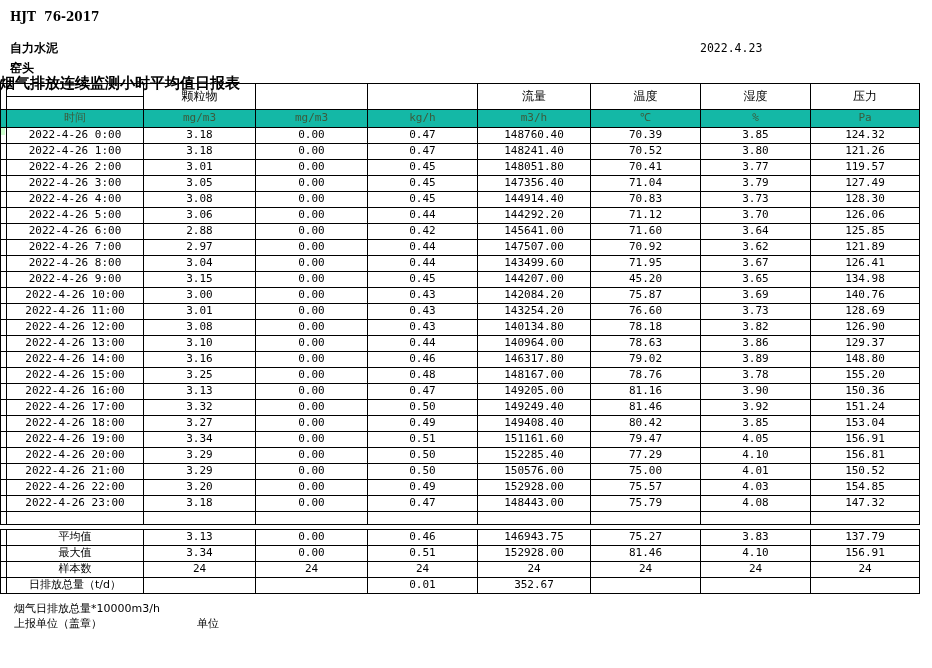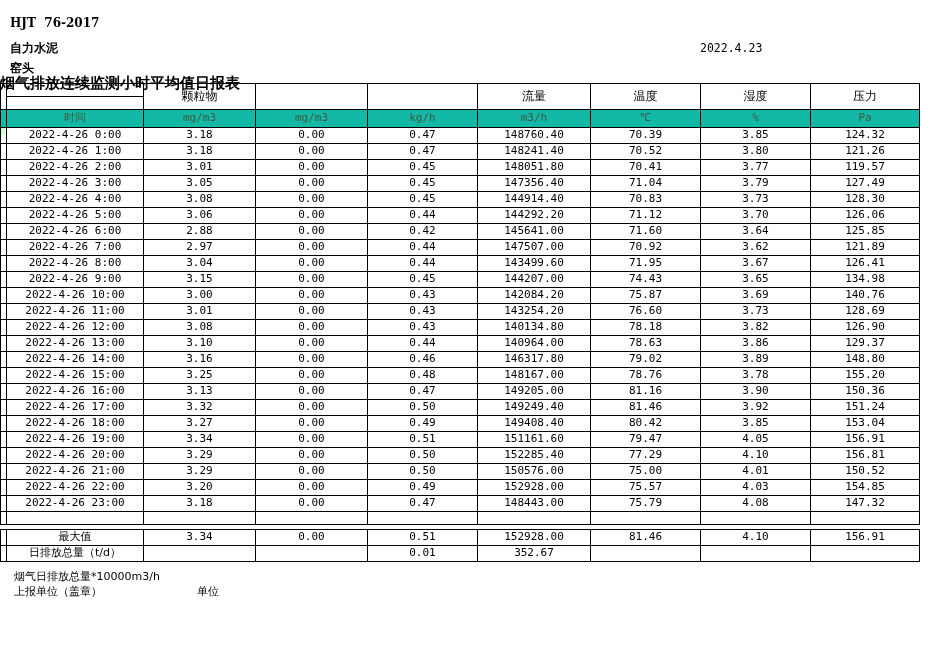--- a/index.html
+++ b/index.html
@@ -1,19 +1,19 @@
 <!DOCTYPE html>
 <html><head>
 <meta charset="utf-8">
 <style>
   html,body{margin:0;padding:0;background:#fff;}
   #page{position:relative;width:932px;height:668px;background:#fff;overflow:hidden;
         font-family:"DejaVu Sans","Liberation Sans",sans-serif;color:#000;}
 
-  .std-code{position:absolute;left:10px;top:16px;font-weight:bold;font-size:12px;white-space:pre;
+  .std-code{position:absolute;left:10px;top:10px;font-weight:bold;font-size:12px;white-space:pre;
             font-family:"DejaVu Serif","Liberation Serif",serif;}
   .doc-title{position:absolute;left:0;top:26px;width:932px;text-align:left;font-weight:bold;font-size:15px;margin-top:48px;}
   .doc-date{position:absolute;left:700px;top:41px;font-size:11.5px;font-family:"DejaVu Sans Mono",monospace;}
   .company{position:absolute;left:10px;top:40px;font-weight:bold;font-size:12px;}
   .location{position:absolute;left:10px;top:60px;font-weight:bold;font-size:12px;}
 
   .table-wrap{position:absolute;left:0;top:83px;width:738px;}
   table{border-collapse:collapse;table-layout:fixed;width:919px;
         font-family:"DejaVu Sans Mono",monospace;font-size:11px;}
   td{border:1px solid #000;text-align:center;padding:0;line-height:1.1;overflow:hidden;white-space:nowrap;}
@@ -191,21 +191,21 @@
             <td>3.67</td>
             <td>126.41</td>
           </tr>
           <tr class="data-row">
             <td></td>
             <td>2022-4-26 9:00</td>
             <td>3.15</td>
             <td>0.00</td>
             <td>0.45</td>
             <td>144207.00</td>
-            <td>74.43</td>
+            <td>45.20</td>
             <td>3.65</td>
             <td>134.98</td>
           </tr>
           <tr class="data-row">
             <td></td>
             <td>2022-4-26 10:00</td>
             <td>3.00</td>
             <td>0.00</td>
             <td>0.43</td>
             <td>142084.20</td>
@@ -380,28 +380,50 @@
           <col class="c3">
           <col class="c4">
         <col class="c5">
           <col class="c6">
           <col class="c7">
           <col class="c8">
       </colgroup>
       <tbody>
           <tr class="summary-row">
             <td></td>
+            <td class="lbl">平均值</td>
+            <td>3.13</td>
+            <td>0.00</td>
+            <td>0.46</td>
+            <td>146943.75</td>
+            <td>75.27</td>
+            <td>3.83</td>
+            <td>137.79</td>
+          </tr>
+          <tr class="summary-row">
+            <td></td>
             <td class="lbl">最大值</td>
             <td>3.34</td>
             <td>0.00</td>
             <td>0.51</td>
             <td>152928.00</td>
             <td>81.46</td>
             <td>4.10</td>
             <td>156.91</td>
+          </tr>
+          <tr class="summary-row">
+            <td></td>
+            <td class="lbl">样本数</td>
+            <td>24</td>
+            <td>24</td>
+            <td>24</td>
+            <td>24</td>
+            <td>24</td>
+            <td>24</td>
+            <td>24</td>
           </tr>
           <tr class="summary-row">
             <td></td>
             <td class="lbl">日排放总量（t/d）</td>
             <td></td>
             <td></td>
             <td>0.01</td>
             <td>352.67</td>
             <td></td>
             <td></td>

